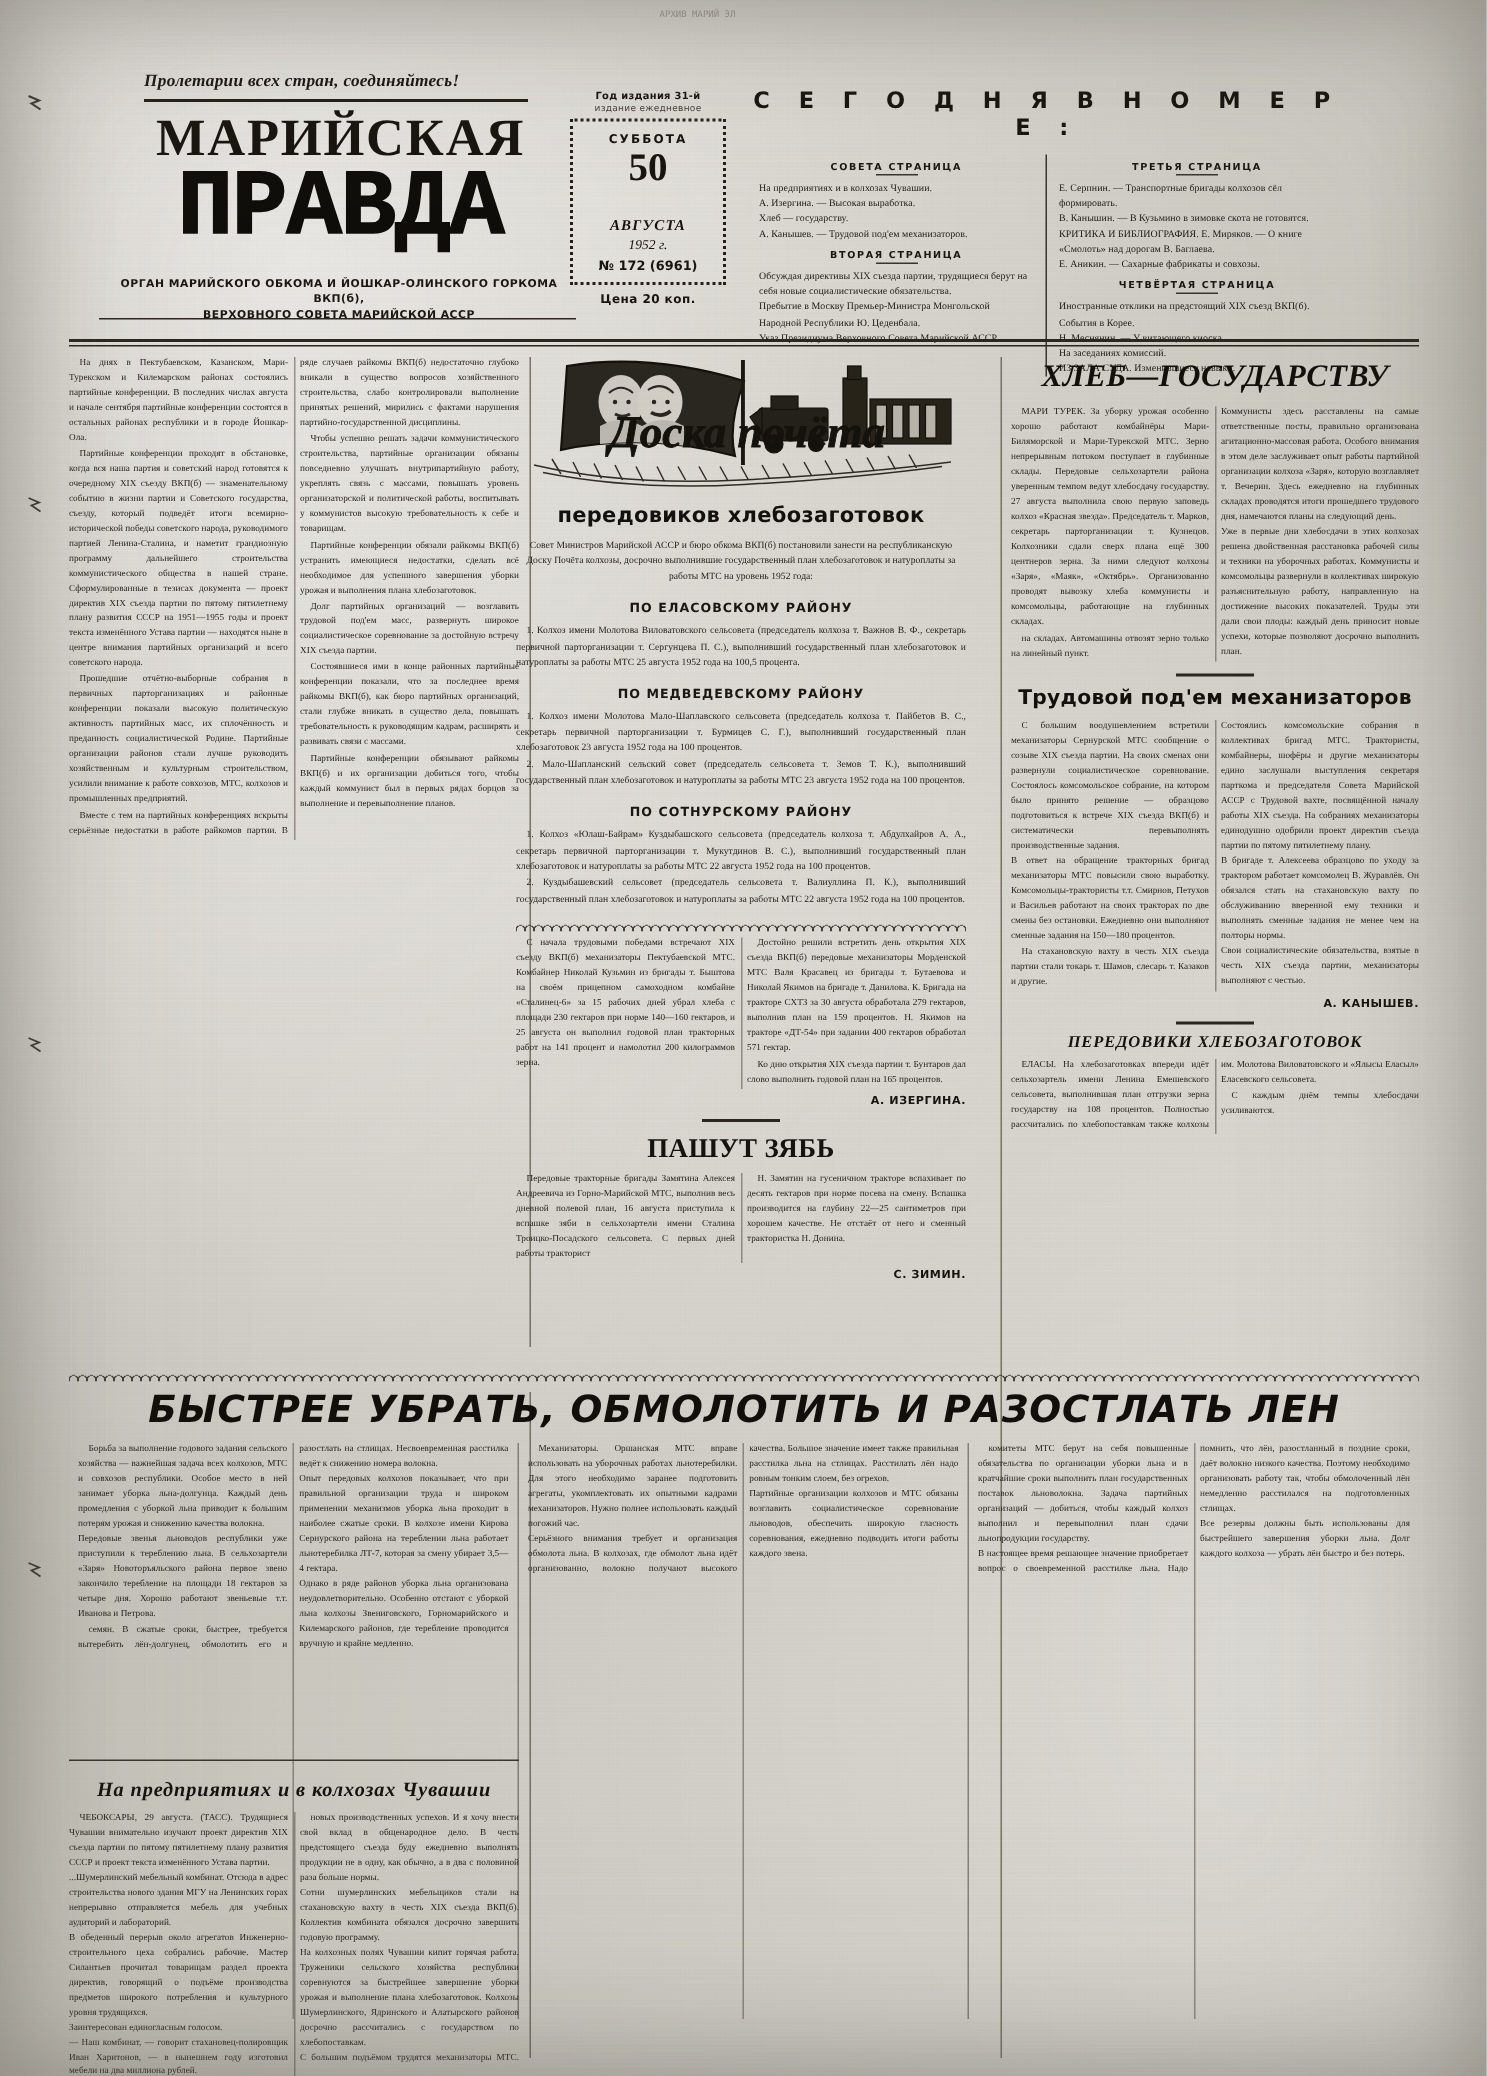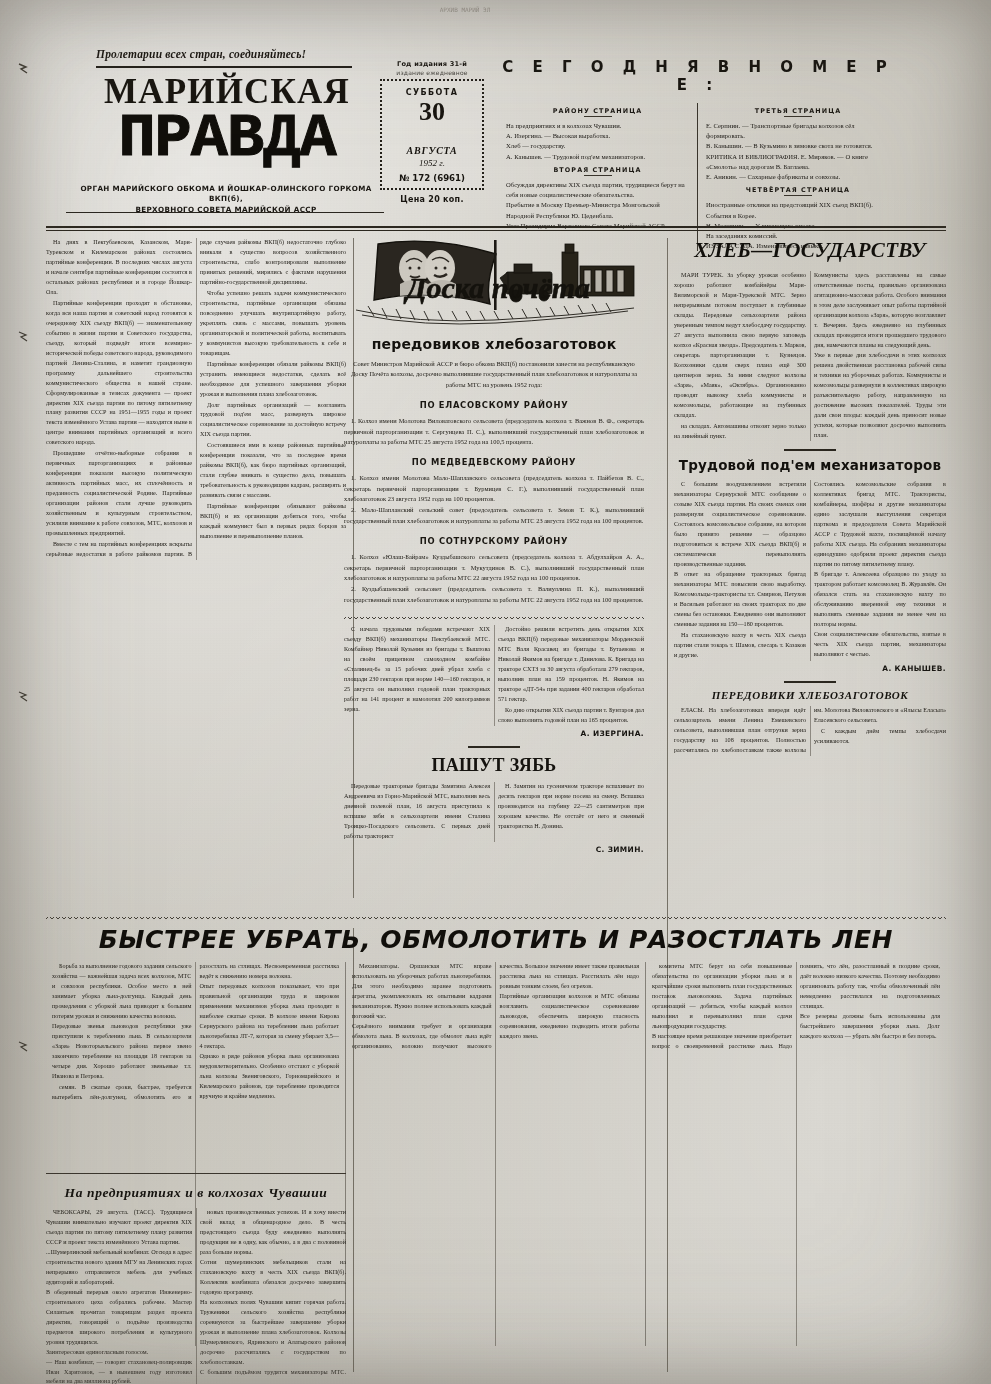--- a/index.html
+++ b/index.html
@@ -223,33 +223,33 @@
     <div>ОРГАН МАРИЙСКОГО ОБКОМА И  ЙОШКАР-ОЛИНСКОГО ГОРКОМА ВКП(б),</div>
     <div>ВЕРХОВНОГО СОВЕТА МАРИЙСКОЙ АССР</div>
   </div>
   <div class="mast-rule"></div>
 
   <div class="datebox">
     <div class="dbyear">Год издания 31-й</div>
     <div class="dbyear2">издание ежедневное</div>
     <div class="dbframe">
       <div class="dbday">СУББОТА</div>
-      <div class="dbnum">30</div>
+      <div class="dbnum">50</div>
       <div class="dbmon">АВГУСТА</div>
       <div class="dbyr">1952 г.</div>
       <div class="dbno">№ 172 (6961)</div>
     </div>
     <div class="dbprice">Цена 20 коп.</div>
   </div>
 
   <div class="today">
     <div class="today-h">С Е Г О Д Н Я   В   Н О М Е Р Е :</div>
     <div class="today-cols">
       <div class="today-col left">
-        <div class="pg-h">РАЙОНУ СТРАНИЦА</div>
+        <div class="pg-h">СОВЕТА СТРАНИЦА</div>
         <div class="pg-rule"></div>
         <div class="pg-item">На предприятиях и в колхозах Чувашии.</div>
         <div class="pg-item">А. Изергина. — Высокая выработка.</div>
         <div class="pg-item">Хлеб — государству.</div>
         <div class="pg-item">А. Канышев. — Трудовой под'ем механизаторов.</div>
         <div class="pg-h">ВТОРАЯ СТРАНИЦА</div>
         <div class="pg-rule"></div>
         <div class="pg-item">Обсуждая директивы XIX съезда партии, трудящиеся берут на себя новые социалистические обязательства.</div>
         <div class="pg-item">Пребытие в Москву Премьер-Министра Монгольской Народной Республики Ю. Цеденбала.</div>
         <div class="pg-item">Указ Президиума Верховного Совета Марийской АССР.</div>

